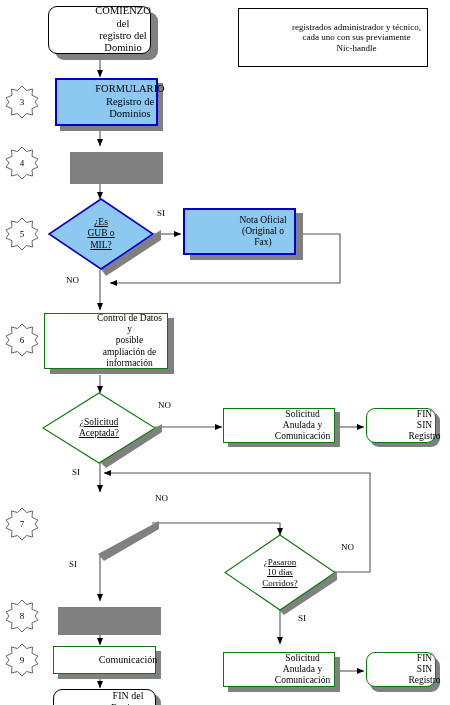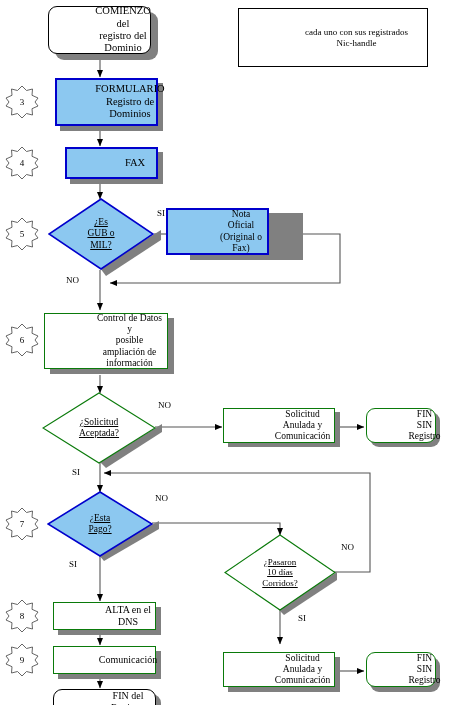--- a/index.html
+++ b/index.html
@@ -110,40 +110,38 @@
     <polygon points="106,468 162,432 162,424 100,462" fill="#808080"></polygon>
     <polygon points="104,561 159,529 159,521 98,554" fill="#808080"></polygon>
     <polygon points="284,615 337,580 337,572 278,609" fill="#808080"></polygon>
   </svg>
 
   <div class="node term" style="left:48px;top:6px;width:103px;height:48px;font-size:10.5px;z-index:3;">
     <span class="lbl">COMIENZO del<br>registro del<br>Dominio</span>
   </div>
 
   <div class="node note" style="left:238px;top:8px;width:190px;height:59px;font-size:9px;z-index:3;flex-direction:column;">
-    <span class="lbl">cada uno con sus registrados</span>
+    <span class="lbl">registrados administrador y técnico,</span>
+    <span class="lbl">cada uno con sus previamente</span>
     <span class="lbl">Nic-handle</span>
   </div>
 
   <div class="node proc blue" style="left:55px;top:78px;width:103px;height:48px;font-size:10.5px;z-index:3;">
     <span class="lbl">FORMULARIO<br>Registro de<br>Dominios</span>
   </div>
 
-  <div class="node proc blue" style="left:65px;top:147px;width:93px;height:32px;font-size:10.5px;z-index:3;">
-    <span class="lbl">FAX</span>
-  </div>
 
   <div class="dia" style="left:48px;top:198px;width:106px;height:72px;z-index:3;">
     <svg class="shape" viewBox="0 0 106 72" preserveAspectRatio="none">
       <polygon points="53,1 105,36 53,71 1,36" fill="#8CC8F0" stroke="#0000CC" stroke-width="1.6"></polygon>
     </svg>
     <div class="txt" style="font-size:9.5px;">¿Es<br>GUB o<br>MIL?</div>
   </div>
 
-  <div class="node proc blue" style="left:166px;top:208px;width:103px;height:47px;font-size:9.5px;z-index:3;">
+  <div class="node proc blue" style="left:183px;top:208px;width:113px;height:47px;font-size:9.5px;z-index:3;">
     <span class="lbl">Nota Oficial<br>(Original o Fax)</span>
   </div>
 
   <div class="node proc green" style="left:44px;top:313px;width:124px;height:56px;font-size:9.5px;z-index:3;">
     <span class="lbl">Control de Datos y<br>posible ampliación de<br>información</span>
   </div>
 
   <div class="dia" style="left:42px;top:392px;width:114px;height:72px;z-index:3;">
     <svg class="shape" viewBox="0 0 114 72" preserveAspectRatio="none">
       <polygon points="57,1 113,36 57,71 1,36" fill="#ffffff" stroke="#0a7a0a" stroke-width="1.2"></polygon>
@@ -152,37 +150,28 @@
   </div>
 
   <div class="node proc green" style="left:223px;top:408px;width:112px;height:35px;font-size:9.5px;z-index:3;">
     <span class="lbl">Solicitud Anulada y<br>Comunicación</span>
   </div>
 
   <div class="node term green" style="left:366px;top:408px;width:70px;height:35px;font-size:9.5px;z-index:3;">
     <span class="lbl">FIN SIN<br>Registro</span>
   </div>
 
-  <div class="dia" style="left:47px;top:491px;width:106px;height:66px;z-index:3;">
-    <svg class="shape" viewBox="0 0 106 66" preserveAspectRatio="none">
-      <polygon points="53,1 105,33 53,65 1,33" fill="#8CC8F0" stroke="#0000CC" stroke-width="1.6"></polygon>
-    </svg>
-    <div class="txt" style="font-size:9.5px;">¿Esta<br>Pago?</div>
-  </div>
 
   <div class="dia" style="left:224px;top:534px;width:112px;height:77px;z-index:3;">
     <svg class="shape" viewBox="0 0 112 77" preserveAspectRatio="none">
       <polygon points="56,1 111,38.5 56,76 1,38.5" fill="#ffffff" stroke="#0a7a0a" stroke-width="1.2"></polygon>
     </svg>
     <div class="txt" style="font-size:9px;">¿Pasaron<br>10 días<br>Corridos?</div>
   </div>
 
-  <div class="node proc green" style="left:53px;top:602px;width:103px;height:28px;font-size:10px;z-index:3;">
-    <span class="lbl">ALTA en el DNS</span>
-  </div>
 
   <div class="node proc green" style="left:53px;top:646px;width:103px;height:28px;font-size:10px;z-index:3;">
     <span class="lbl">Comunicación</span>
   </div>
 
   <div class="node term" style="left:53px;top:689px;width:103px;height:26px;font-size:10px;z-index:3;">
     <span class="lbl">FIN del Registro</span>
   </div>
 
   <div class="node proc green" style="left:223px;top:652px;width:112px;height:35px;font-size:9.5px;z-index:3;">

